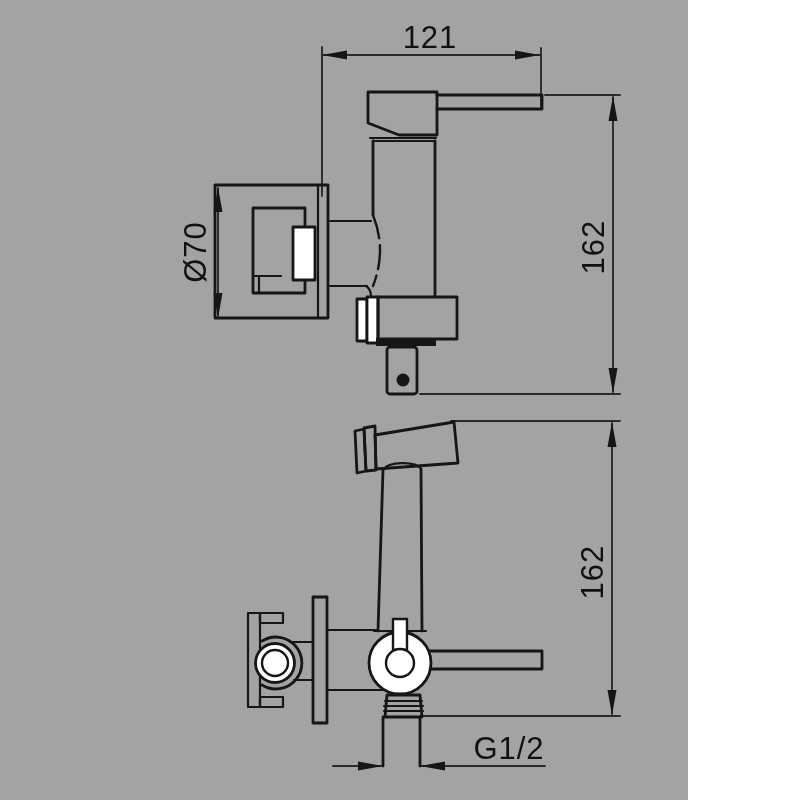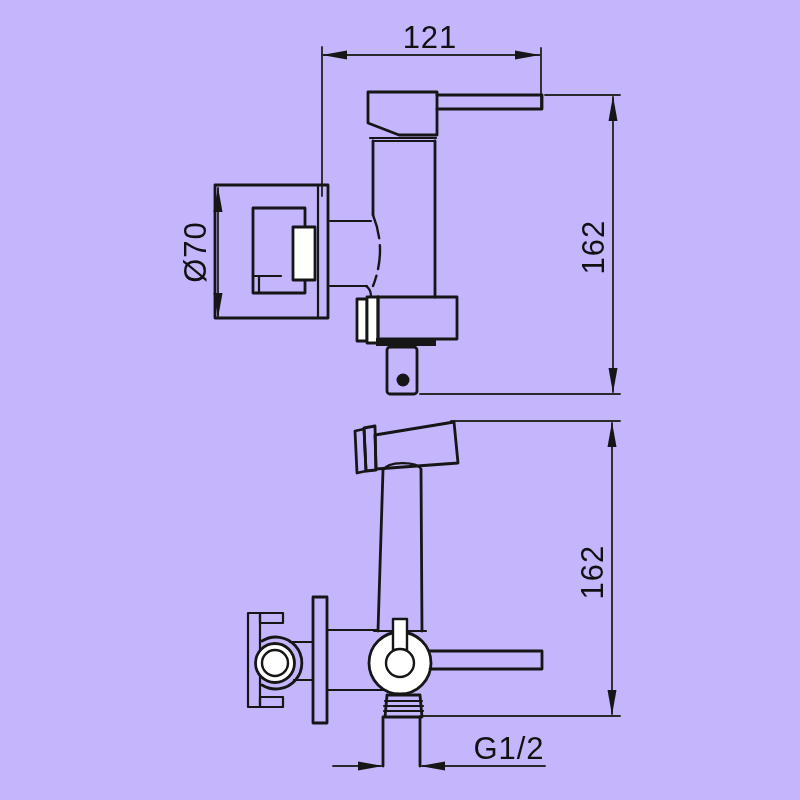--- a/index.html
+++ b/index.html
@@ -1,17 +1,17 @@
 <!DOCTYPE html>
 <html><head>
 <meta charset="utf-8">
 <style>
   html, body { margin: 0; padding: 0; background: #ffffff; }
   .page {
-    width: 800px; height: 800px; background: #c4b5fd;
+    width: 688px; height: 800px; background: #a3a3a3;
     position: relative; overflow: hidden;
     font-family: "Liberation Sans", sans-serif;
   }
   svg { display: block; }
   .outline { fill: none; stroke: #161616; stroke-width: 2.8; stroke-linecap: round; stroke-linejoin: round; }
   .outline-thin { fill: none; stroke: #161616; stroke-width: 2.2; stroke-linecap: round; stroke-linejoin: round; }
   .whitefill { fill: #ffffff; stroke: #161616; stroke-width: 2.8; stroke-linejoin: round; }
   .whitefill-thin { fill: #ffffff; stroke: #161616; stroke-width: 2.4; stroke-linejoin: round; }
   .dimline { fill: none; stroke: #2a2a2a; stroke-width: 1.9; stroke-linecap: round; }
   .arrow { fill: #161616; stroke: none; }

